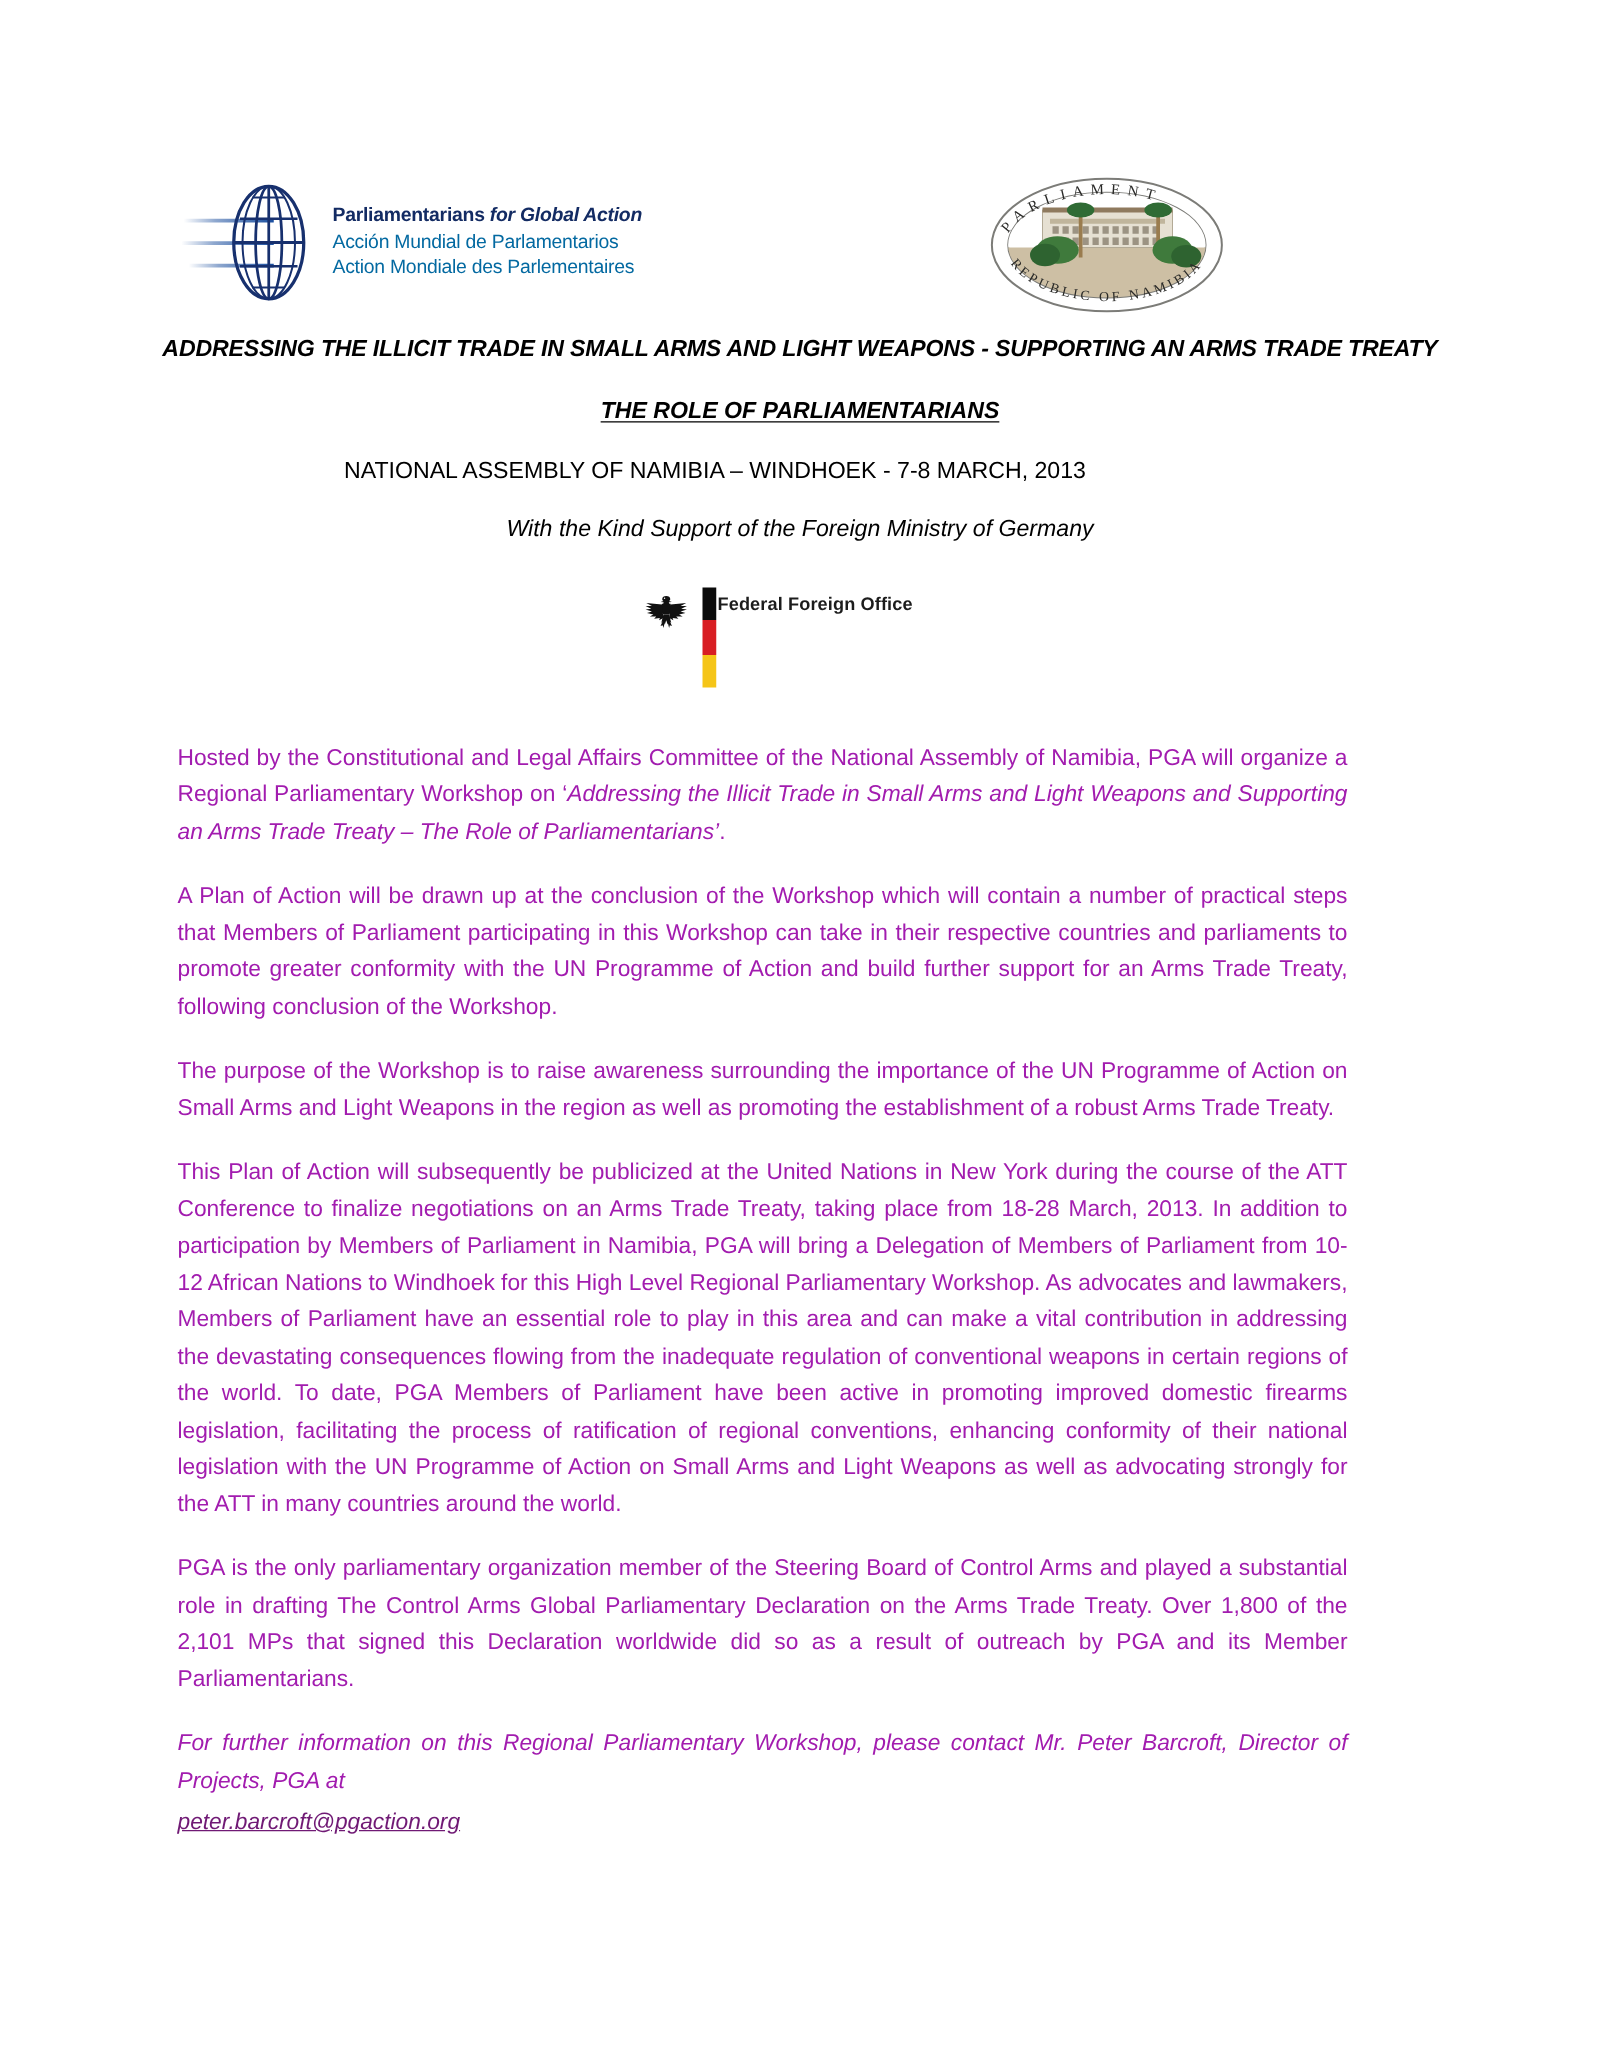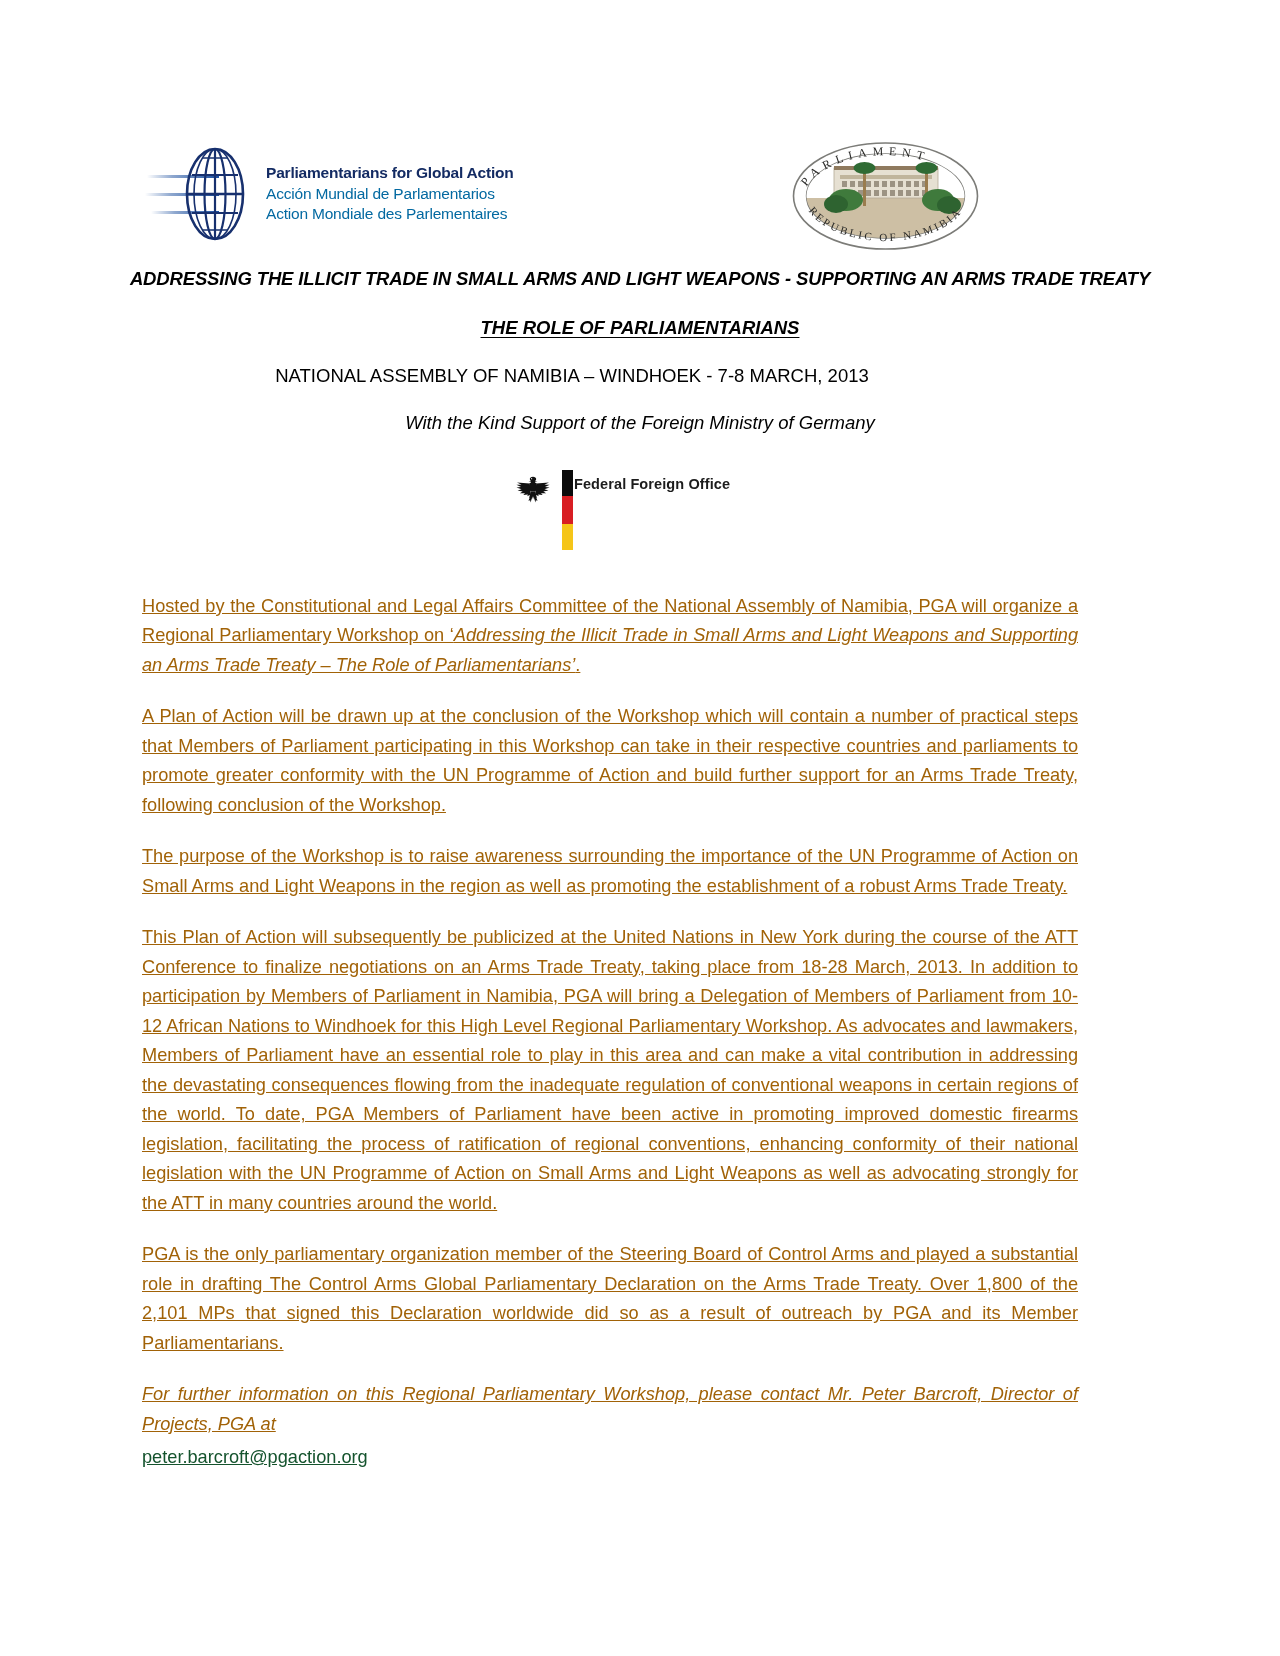--- a/index.html
+++ b/index.html
@@ -46,20 +46,21 @@
     line-height: 1.32;
     white-space: nowrap;
   }
   .pga-line1 {
     font-size: 15.5px;
     font-weight: bold;
     color: #132b63;
     letter-spacing: -0.2px;
   }
   .pga-line1 .it {
+    font-style: italic;
   }
   .pga-line2, .pga-line3 {
     font-size: 15.5px;
     color: #0369a1;
     letter-spacing: -0.2px;
   }
 
   .namibia-seal {
     position: absolute;
     left: 778px;
@@ -159,36 +160,36 @@
     position: absolute;
     left: 142px;
     top: 592px;
     width: 936px;
   }
   .body-text p {
     margin: 0 0 22px 0;
     font-size: 18.2px;
     line-height: 1.62;
     text-align: justify;
-    color: #a16207;
-    text-decoration: underline;
+    color: #a21caf;
   }
   .body-text p:last-child {
     margin-bottom: 0;
   }
   .body-text .it {
     font-style: italic;
   }
   p.contact {
     font-style: italic;
     margin-bottom: 4px;
   }
   .email-link {
-    color: #14532d;
+    color: #701a75;
     text-decoration: underline;
+    font-style: italic;
     font-size: 18.2px;
     line-height: 1.62;
   }
 </style>
 </head>
 <body>
 
 <div class="page">
 
   <div class="header-logos">

